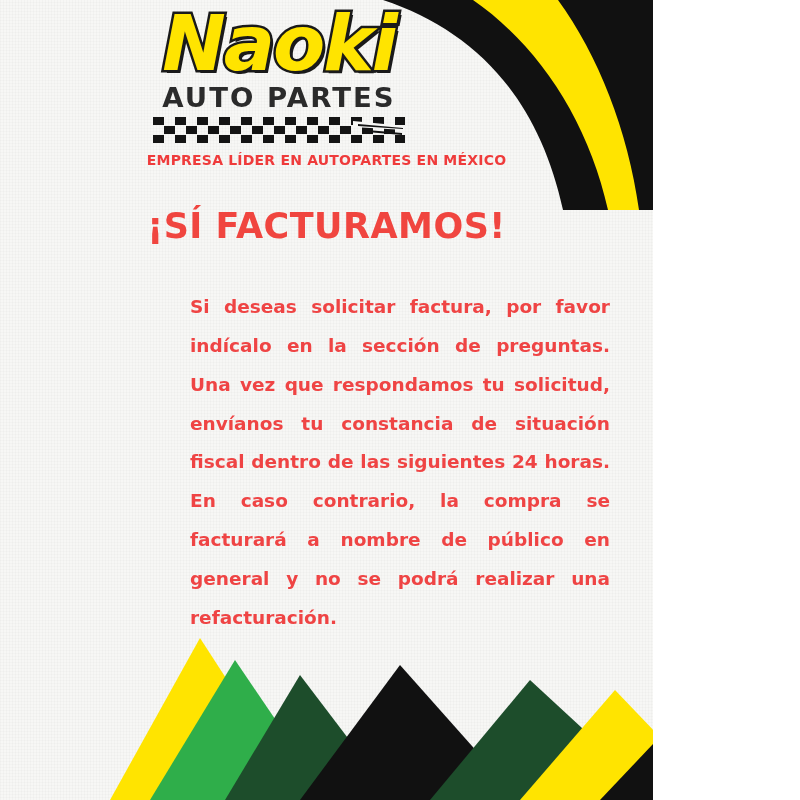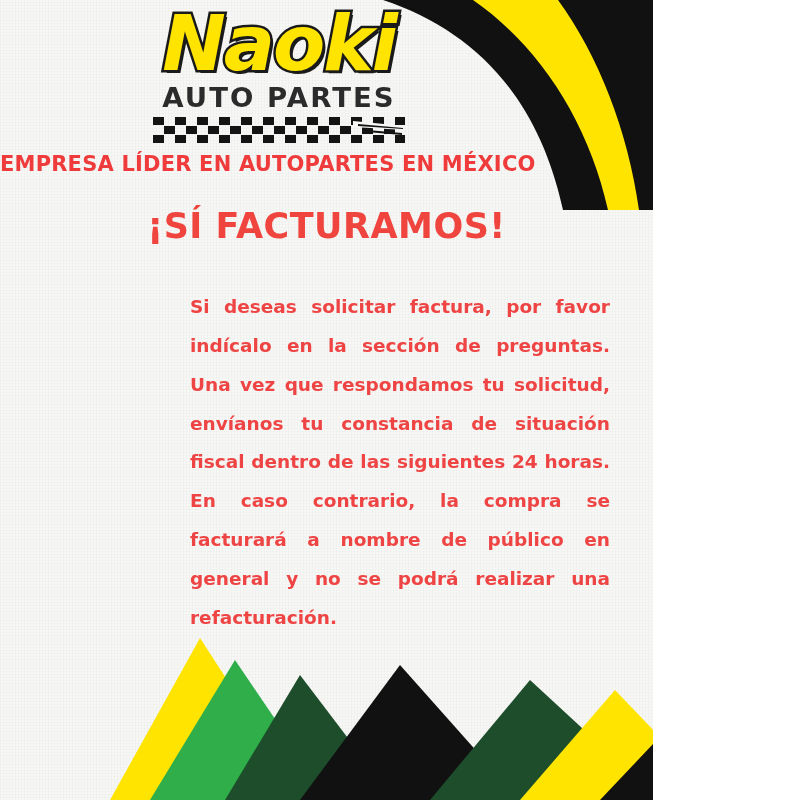--- a/index.html
+++ b/index.html
@@ -89,22 +89,23 @@
   }
   .checker-row.r1 { top: 0; }
   .checker-row.r2 { top: 9px; background-position: 11px 0; }
   .checker-row.r3 { top: 18px; }
 
   #tagline {
     position: absolute;
     left: 0;
     right: 0;
     top: 152px;
+    text-align: center;
     font-family: "DejaVu Sans", sans-serif;
-    font-size: 21px;
+    font-size: 14px;
     font-weight: bold;
     color: #ef3b3b;
     letter-spacing: 0.2px;
   }
 
   
   #headline {
     position: absolute;
     left: 0;
     right: 0;

